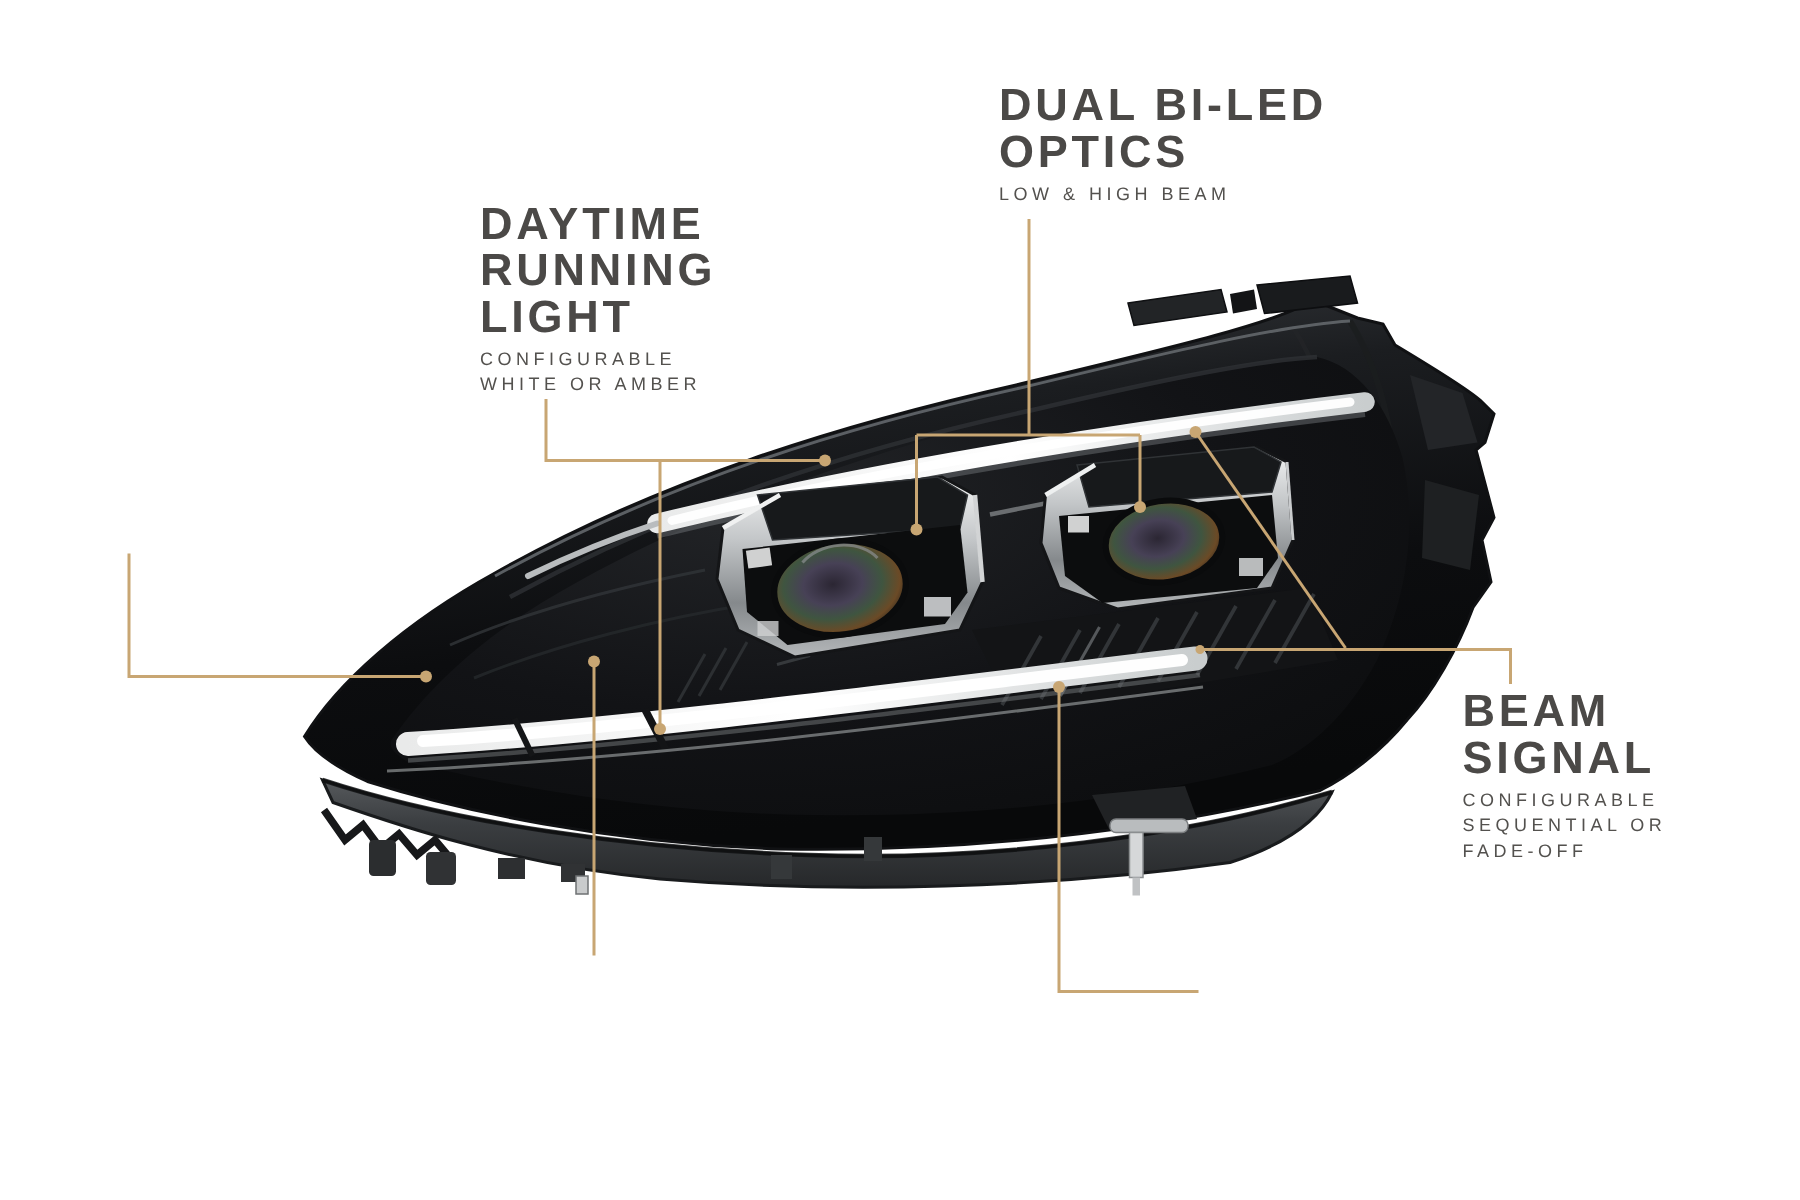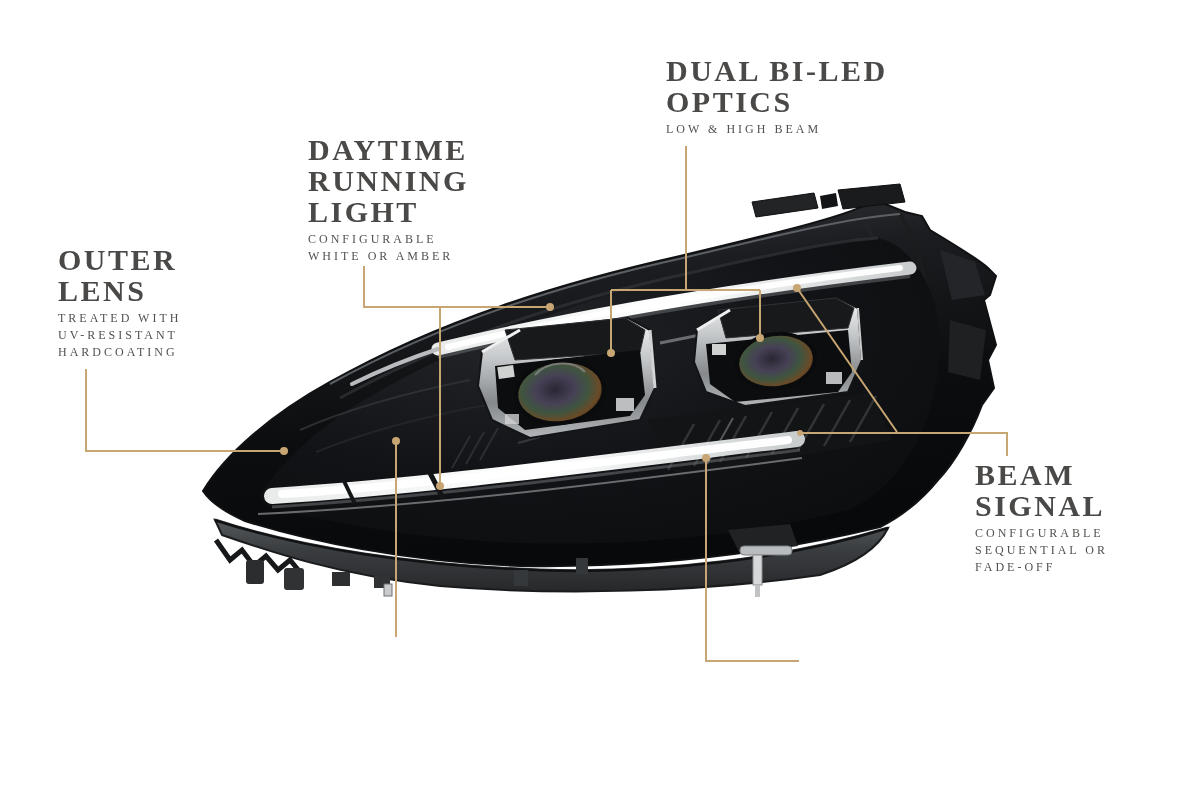--- a/index.html
+++ b/index.html
@@ -1,33 +1,33 @@
 <!DOCTYPE html>
 <html style="--background: #ffffff; --accent: #c8a673; --title-color: #4b4947; --subtitle-color: #53514e; --logo-color: #141414;"><head>
 <meta charset="utf-8">
 <style>
   :root{
     --background:#ffffff; --accent:#c8a673; --title-color:#4b4947;
     --subtitle-color:#53514e; --logo-color:#141414;
   }
   html,body{margin:0;padding:0;background:var(--background);}
   .canvas{position:relative;width:1200px;height:680px;background:var(--background);
-          overflow:hidden;font-family:Liberation Serif, serif;}
+          overflow:hidden;font-family:Liberation Sans, sans-serif;}
   .layer{position:absolute;left:0;top:0;width:1200px;height:800px;}
   .callout{position:absolute;}
   .callout h2{margin:0;font-size:30px;line-height:31px;font-weight:800;
               letter-spacing:2.5px;color:var(--title-color);white-space:pre-line;}
   .callout p{margin:4px 0 0 0;font-size:12px;line-height:17px;font-weight:500;
              letter-spacing:3px;color:var(--subtitle-color);white-space:pre-line;}
   .logo{position:absolute;left:44px;top:681px;color:var(--logo-color);}
   .logo .xb{font-size:37px;line-height:34px;font-weight:900;letter-spacing:2px;
             transform:skewX(-6deg);transform-origin:left bottom;}
   .logo .evo{font-size:22px;line-height:23px;font-weight:900;letter-spacing:4px;}
   .co-dual{left:666px;top:55px;}
-  .co-daytime{left:308px;top:134px;}
+  .co-daytime{left:320px;top:134px;}
   .co-outer{left:58px;top:244px;}
   .co-turn{left:975px;top:459px;}
   .co-interior{left:265px;top:644px;}
   .co-welcome{left:809px;top:642px;}
 </style>
 </head>
 <body>
 
 <div class="canvas">
 
@@ -223,27 +223,20 @@
   </div>
 
   <div class="callout co-daytime">
     <h2>DAYTIME
 RUNNING
 LIGHT</h2>
     <p>CONFIGURABLE
 WHITE OR AMBER</p>
   </div>
 
-  <div class="callout co-outer">
-    <h2>OUTER
-LENS</h2>
-    <p>TREATED WITH
-UV-RESISTANT
-HARDCOATING</p>
-  </div>
 
   <div class="callout co-turn">
     <h2>BEAM
 SIGNAL</h2>
     <p>CONFIGURABLE
 SEQUENTIAL OR
 FADE-OFF</p>
   </div>
 
 

